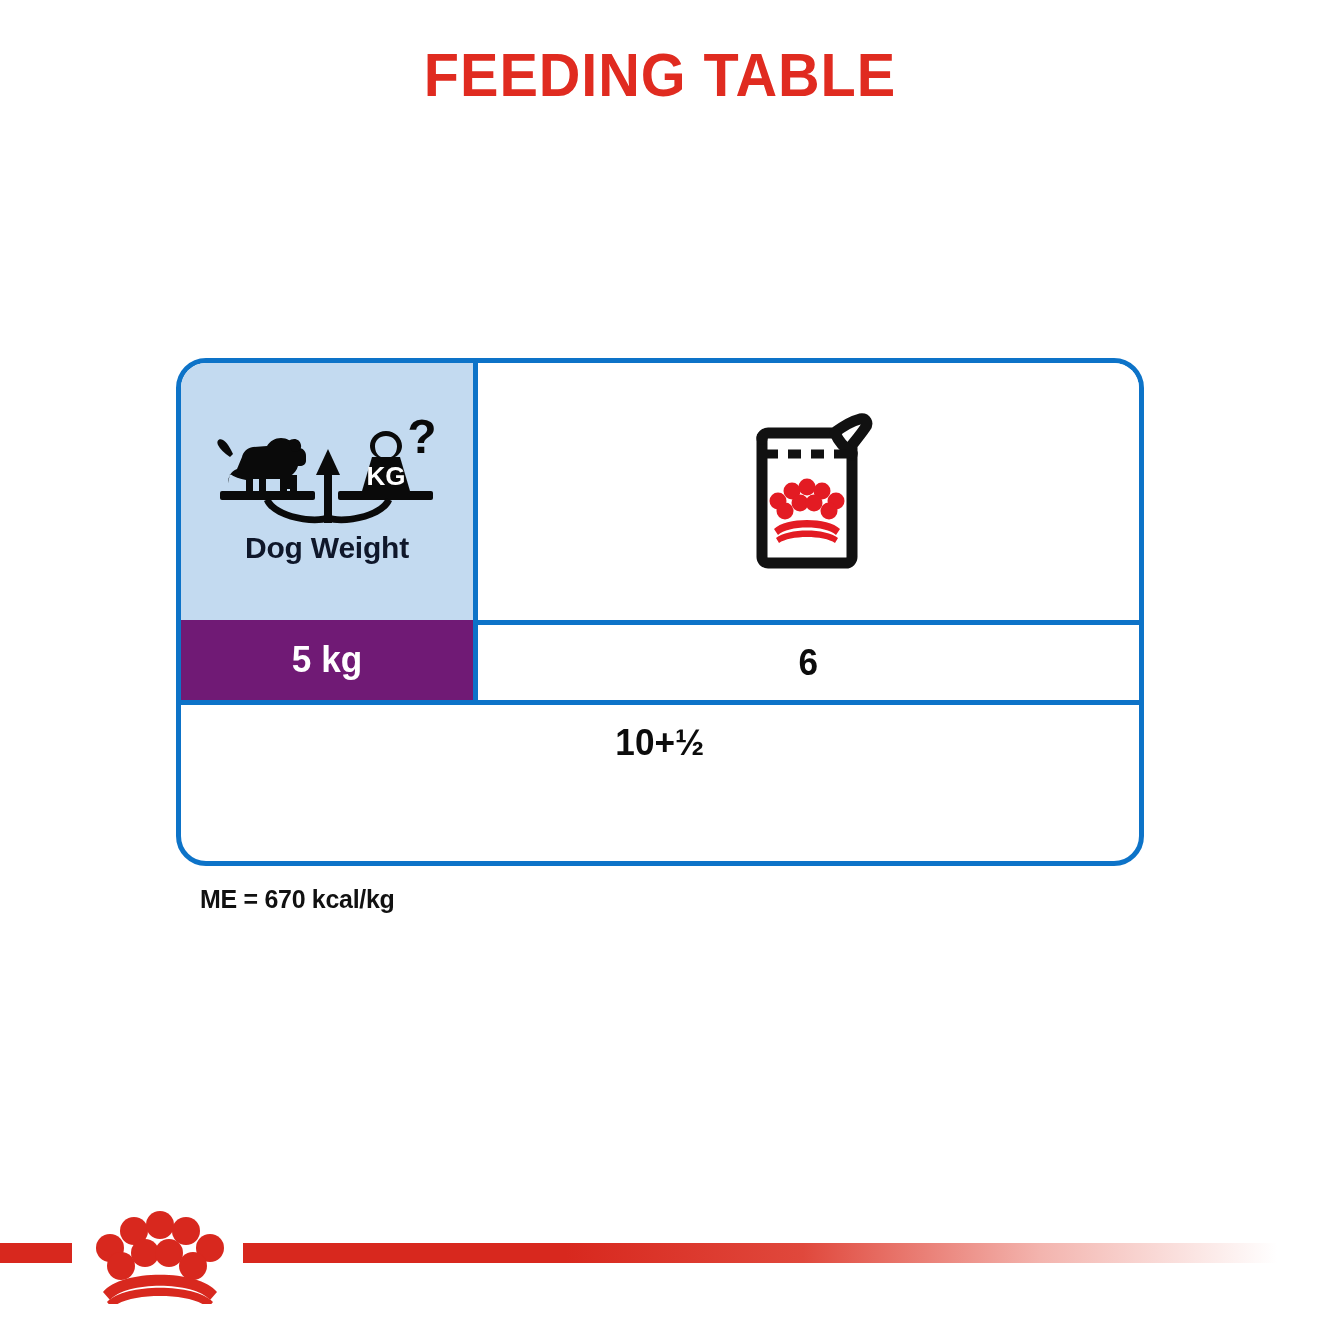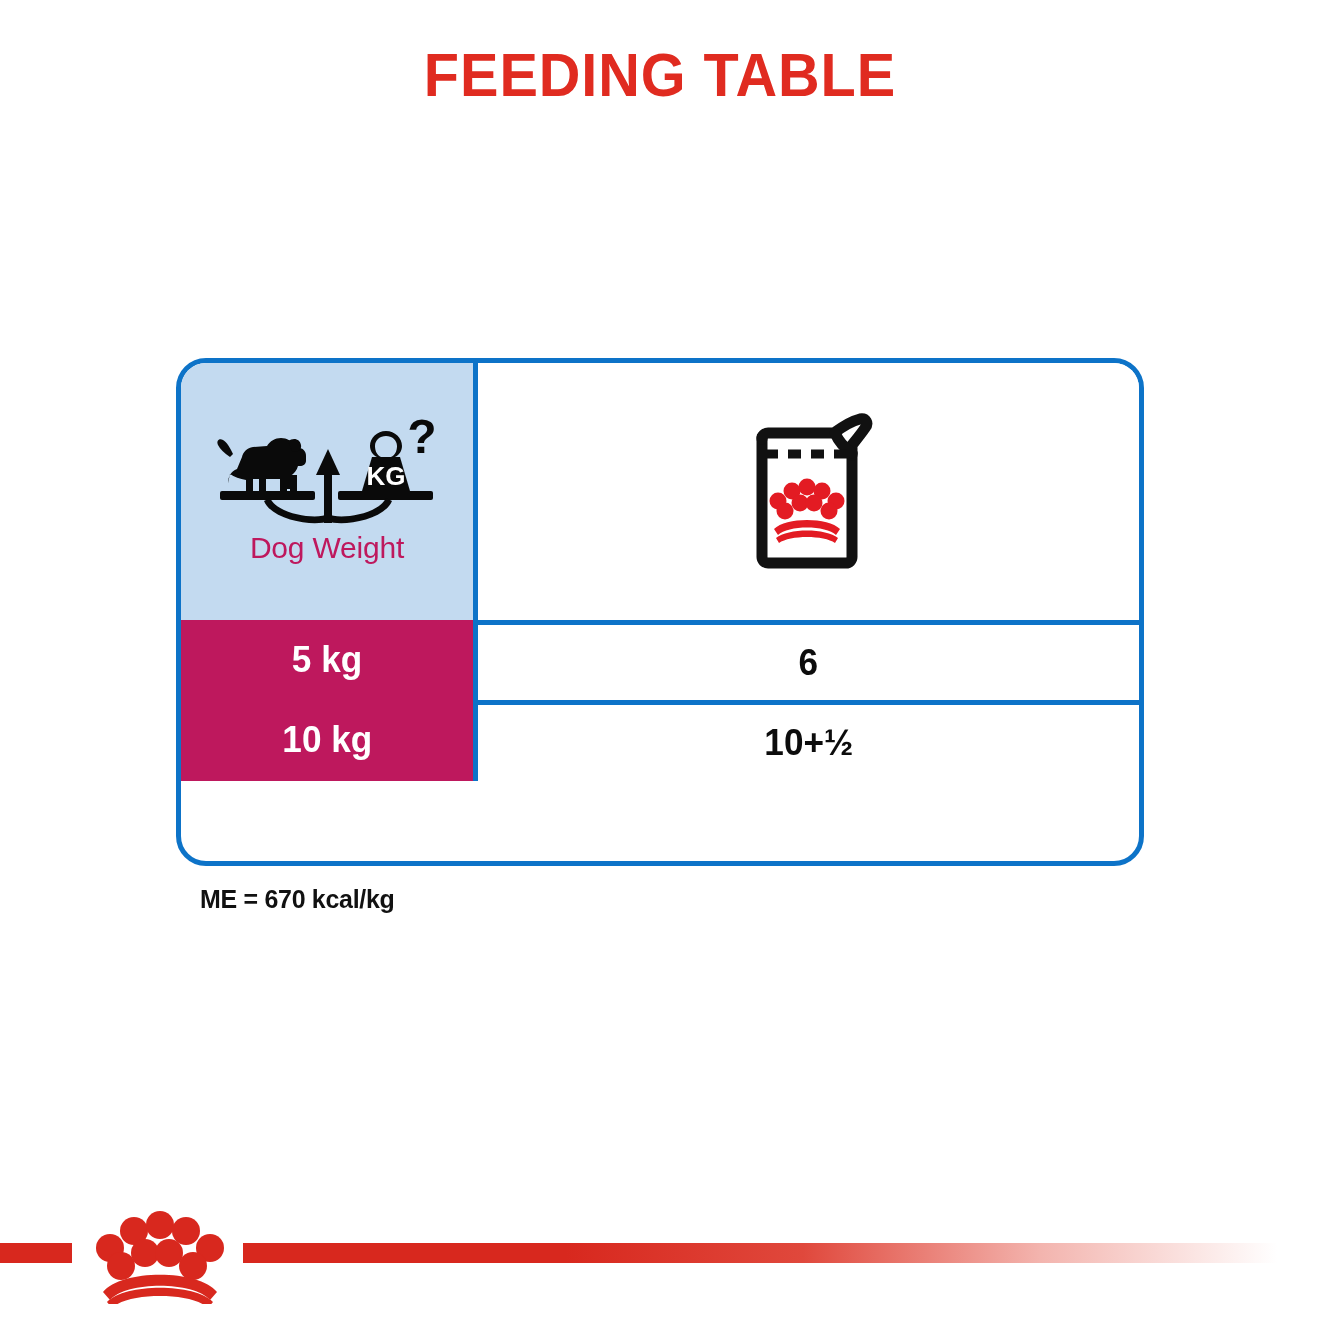--- a/index.html
+++ b/index.html
@@ -70,21 +70,21 @@
     display: flex;
     flex-direction: column;
     align-items: center;
     justify-content: center;
     border-right: 5px solid #0d73c8;
   }
   .header-row .cell-weight {
     background: #c3daf0;
   }
   .data-row .cell-weight {
-    background: #be185d;
+    background: #701a75;
     color: #ffffff;
   }
 
   .cell-value {
     flex: 1 1 auto;
     box-sizing: border-box;
     display: flex;
     align-items: center;
     justify-content: center;
     background: #ffffff;
@@ -102,22 +102,22 @@
     transform: scaleX(0.95);
   }
   .value-label {
     font-size: 37px;
     font-weight: bold;
     color: #0c0c0c;
     transform: scaleX(0.95);
   }
   .dog-weight-text {
     font-size: 30px;
-    font-weight: normal;
-    color: #be185d;
+    font-weight: bold;
+    color: #0f172a;
     letter-spacing: -0.2px;
   }
 
   .scale-icon { display: block; }
   .pouch-icon { display: block; }
 
   
   .footnote {
     position: absolute;
     left: 200px;
@@ -253,23 +253,20 @@
     <div class="row data-row">
       <div class="cell-weight">
         <span class="weight-label">5 kg</span>
       </div>
       <div class="cell-value">
         <span class="value-label">6</span>
       </div>
     </div>
 
     <div class="row data-row">
-      <div class="cell-weight">
-        <span class="weight-label">10 kg</span>
-      </div>
       <div class="cell-value">
         <span class="value-label">10+½</span>
       </div>
     </div>
 
     <div class="row data-row">
     </div>
 
   </div>
 </div>

